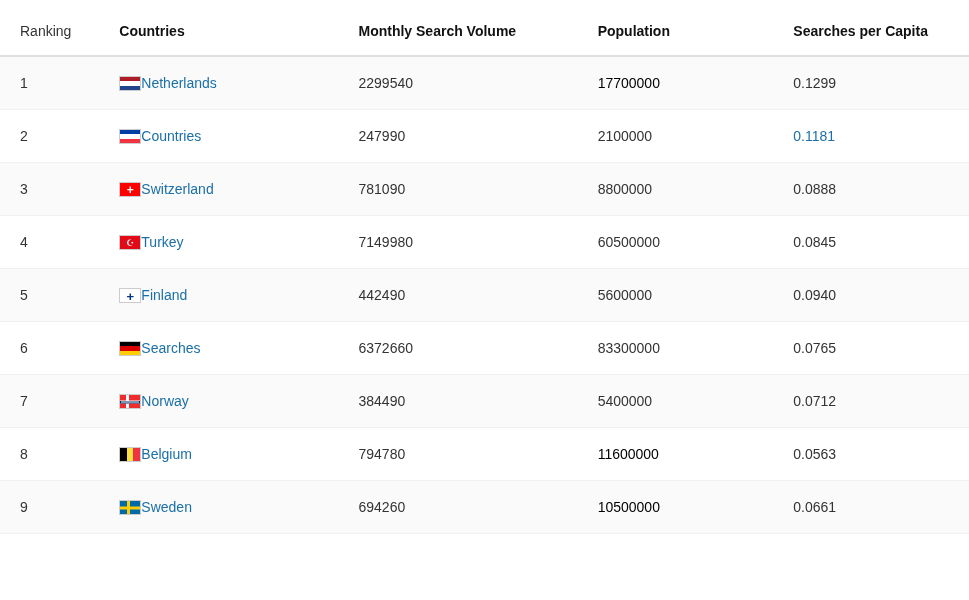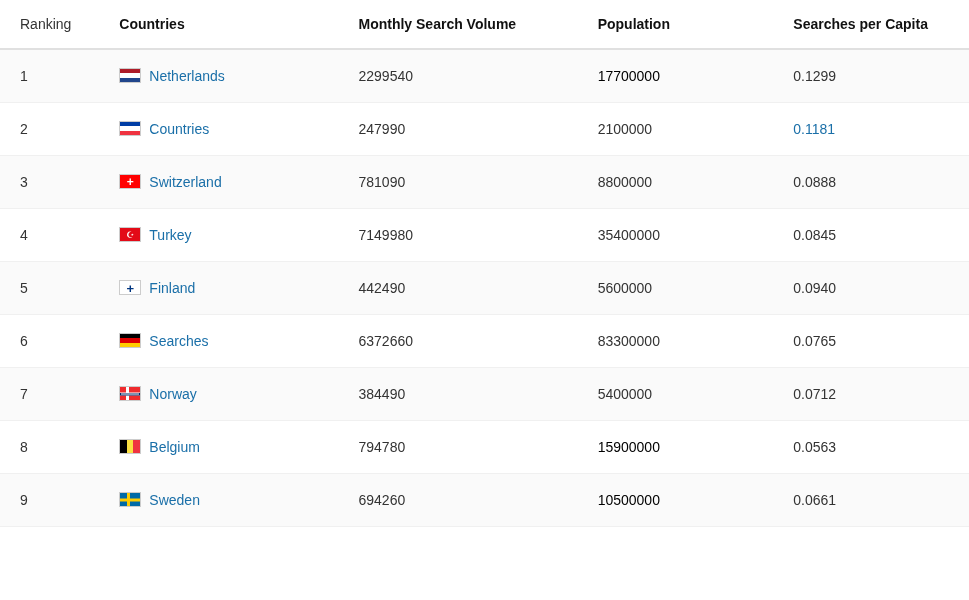--- a/index.html
+++ b/index.html
@@ -12,20 +12,21 @@
       font-family: Arial, sans-serif;
       background-color: #ffffff;
       width: 969px;
       min-height: 600px;
       overflow-x: hidden;
     }
 
     .table-container {
       width: 100%;
       padding: 0;
+      margin-top: 7px;
     }
 
     table {
       width: 100%;
       border-collapse: collapse;
     }
 
     thead tr {
       border-bottom: 2px solid #e0e0e0;
     }
@@ -84,22 +85,21 @@
     .pop-value {
       color: #000000;
     }
 
     .spc-value {
       color: #1a6fa8;
     }
 
     .country-cell {
       display: flex;
-      align-items: flex-start;
-      gap: 8px;
+      align-items: flex-end;
     }
 
     .flag {
       display: inline-block;
       width: 22px;
       height: 15px;
       position: relative;
       flex-shrink: 0;
     }
 
@@ -306,21 +306,21 @@
         </tr>
         <tr>
           <td class="rank-col">4</td>
           <td class="country-col">
             <div class="country-cell">
               <span class="flag flag-tr"></span>
               <span class="country-name">Turkey</span>
             </div>
           </td>
           <td class="msv-col">7149980</td>
-          <td class="pop-col">35400000</td>
+          <td class="pop-col">60500000</td>
           <td class="spc-col">0.0845</td>
         </tr>
         <tr>
           <td class="rank-col">5</td>
           <td class="country-col">
             <div class="country-cell">
               <span class="flag flag-fi"></span>
               <span class="country-name">Finland</span>
             </div>
           </td>
@@ -354,21 +354,21 @@
         </tr>
         <tr>
           <td class="rank-col">8</td>
           <td class="country-col">
             <div class="country-cell">
               <span class="flag flag-be"></span>
               <span class="country-name">Belgium</span>
             </div>
           </td>
           <td class="msv-col">794780</td>
-          <td class="pop-col pop-value">15900000</td>
+          <td class="pop-col pop-value">11600000</td>
           <td class="spc-col">0.0563</td>
         </tr>
         <tr>
           <td class="rank-col">9</td>
           <td class="country-col">
             <div class="country-cell">
               <span class="flag flag-se"></span>
               <span class="country-name">Sweden</span>
             </div>
           </td>

